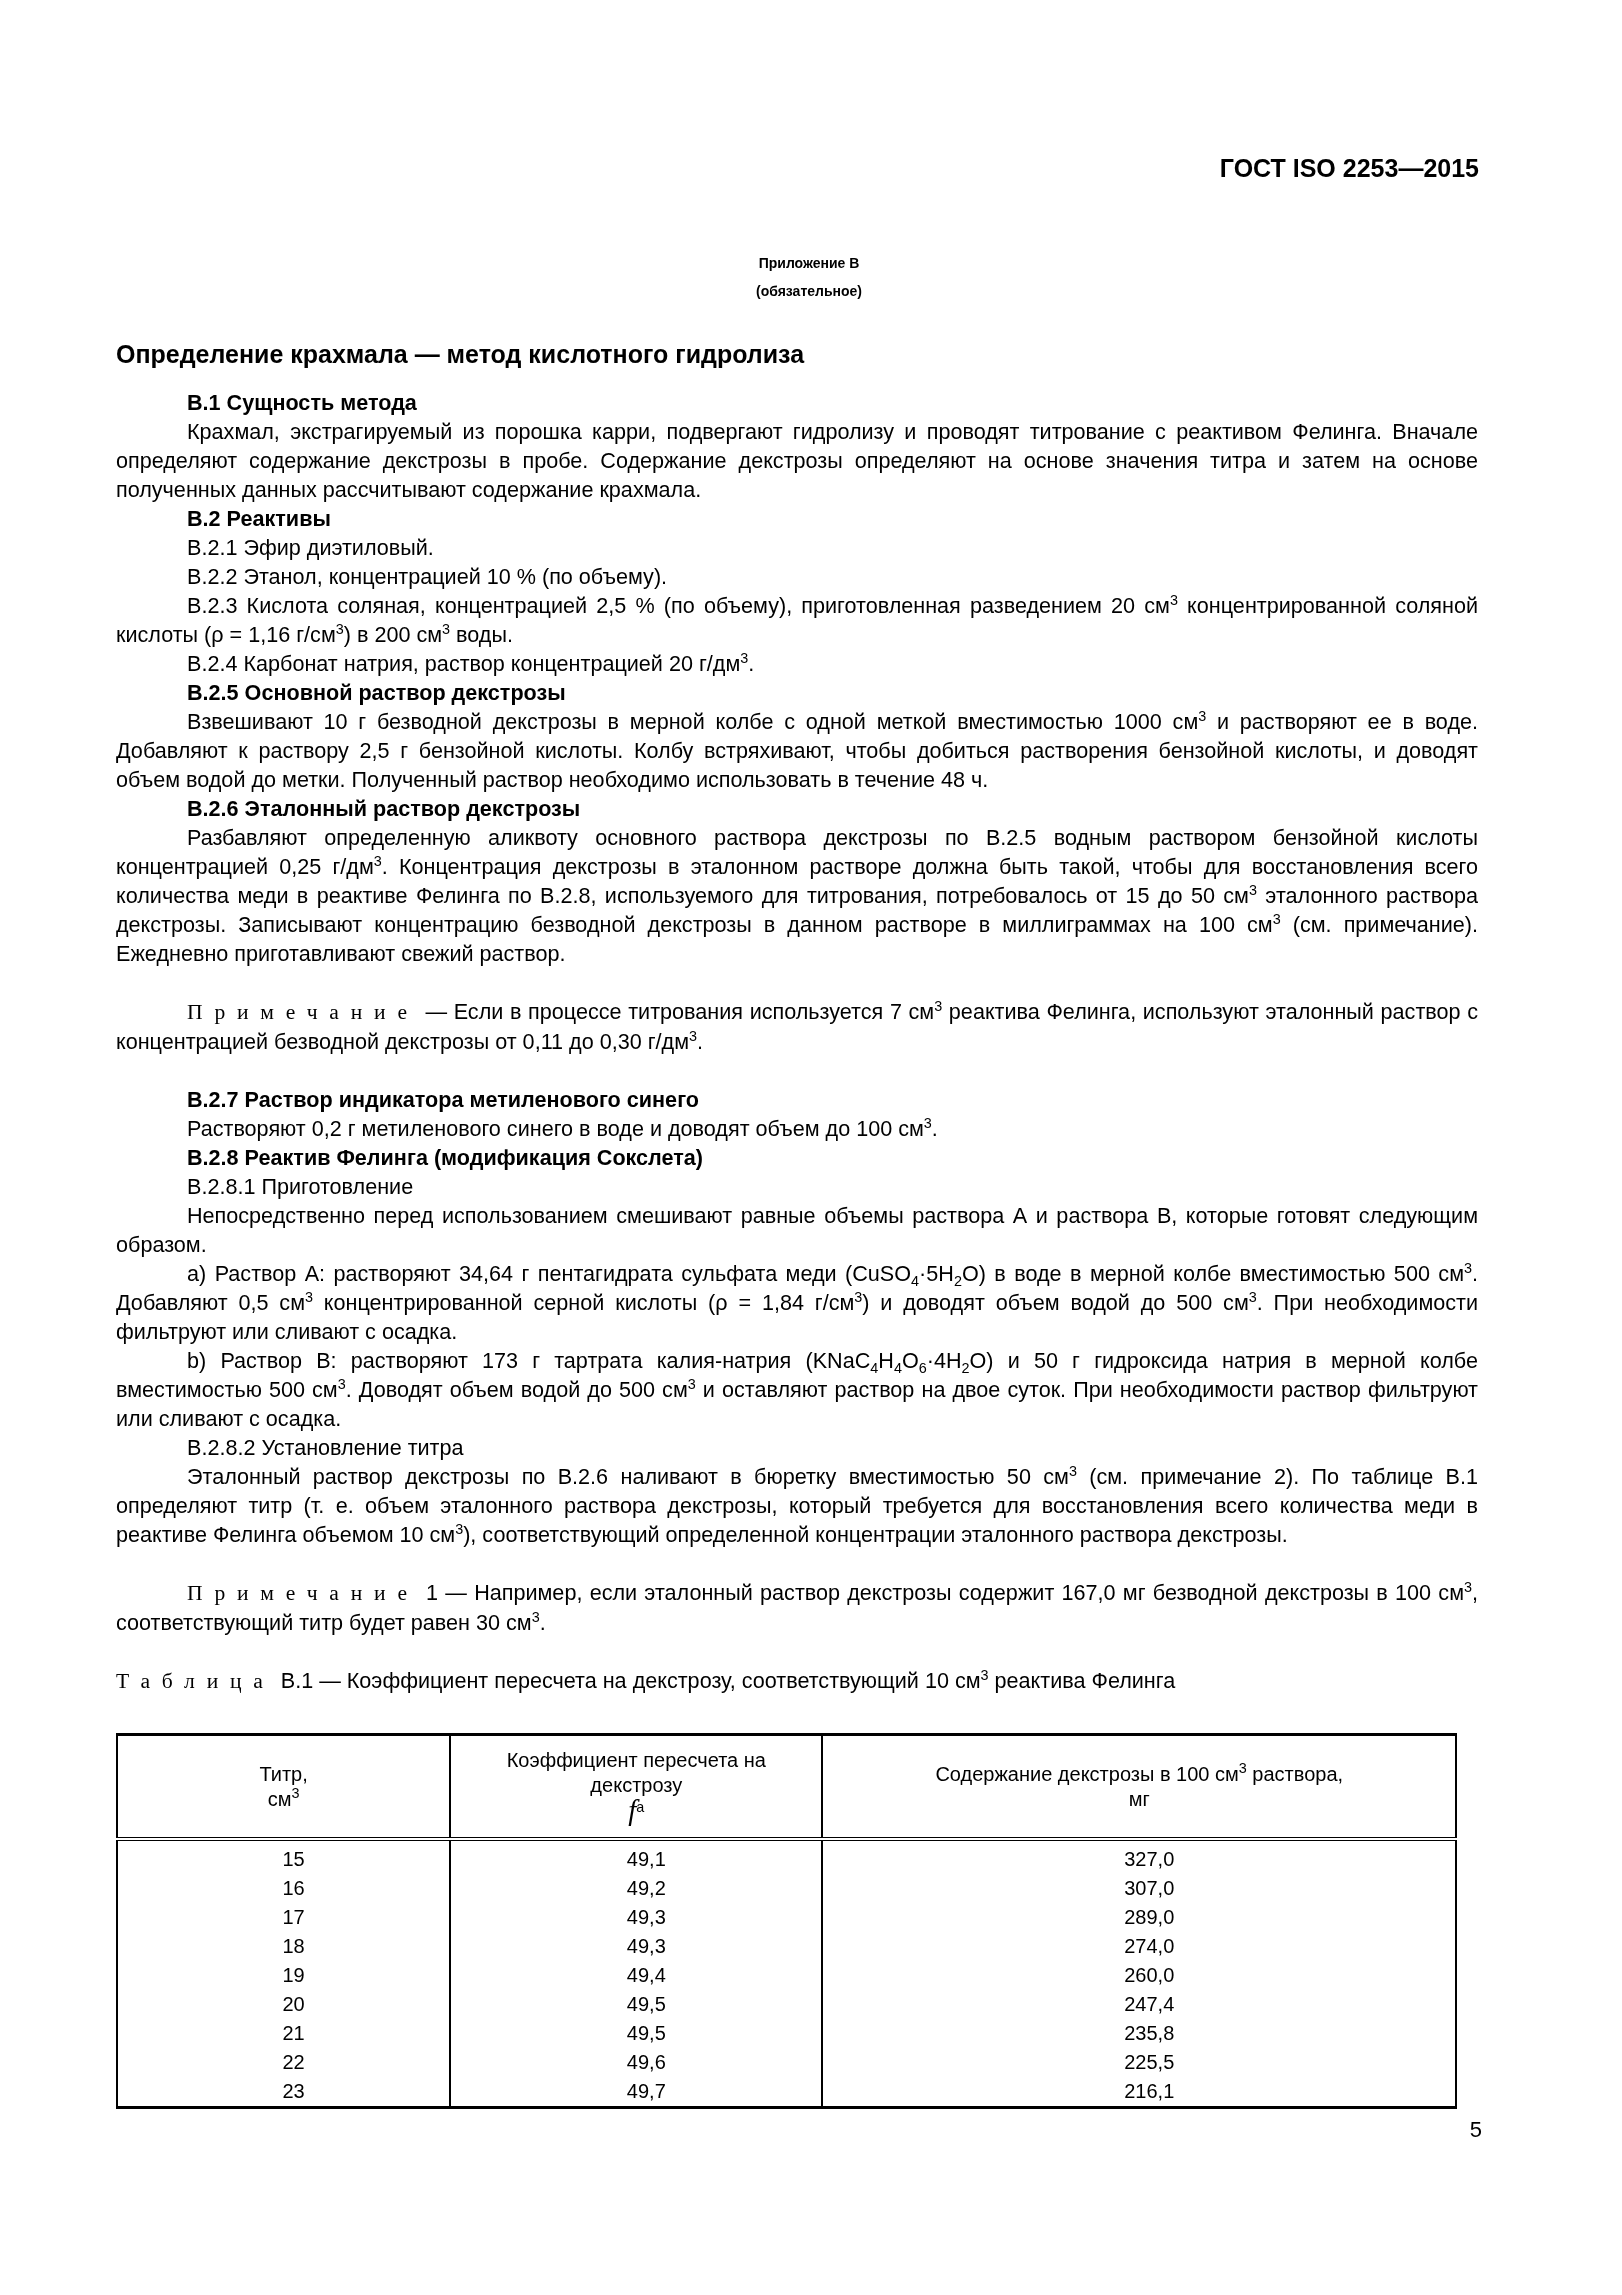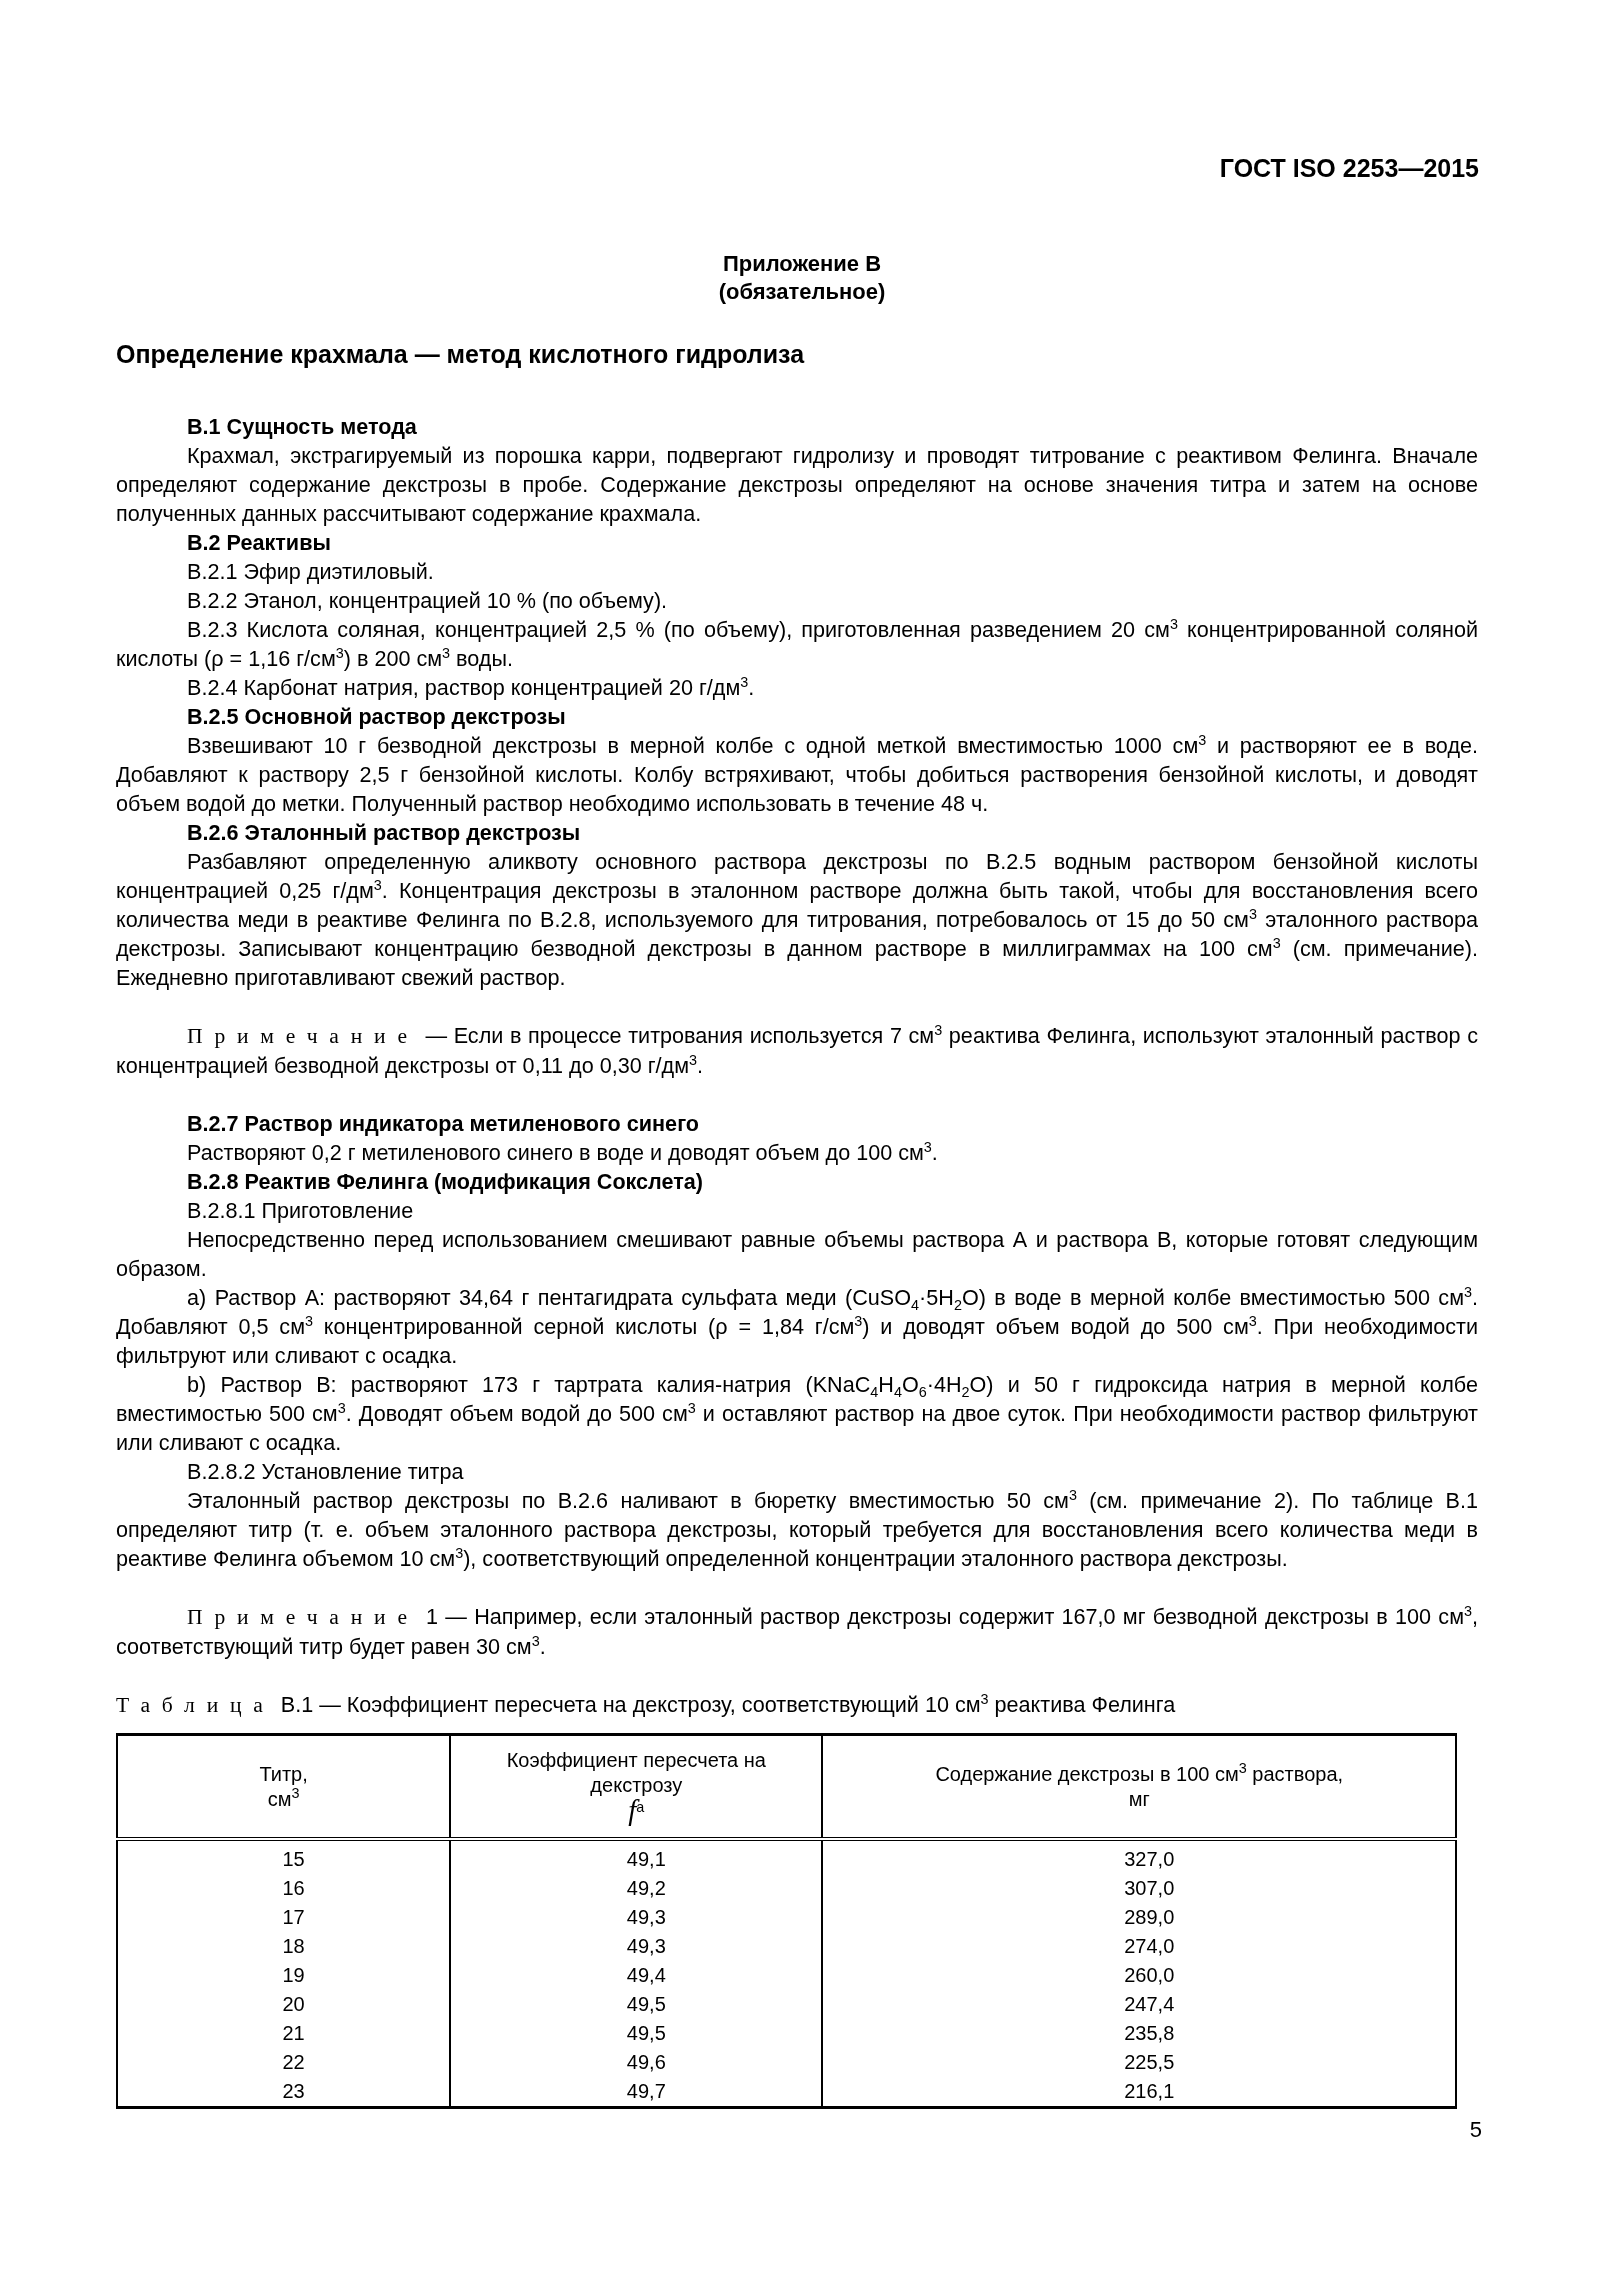--- a/index.html
+++ b/index.html
@@ -1,20 +1,20 @@
 <!DOCTYPE html>
 <html style="font-size:10.5px"><head>
 <meta charset="utf-8">
 <style>
   html, body { margin: 0; padding: 0; background: #ffffff; }
   body { width: 1623px; height: 2295px; position: relative; overflow: hidden;
          font-family: "Liberation Sans", sans-serif; color: #000; }
   .page { position: absolute; left: 116px; top: 0; width: 1362px; }
   .hdr { position: absolute; right: 144px; top: 154px; font-weight: bold; font-size: 25px; }
-  .annex { position: absolute; left: 5px; width: 100%; text-align: center; font-weight: bold; font-size: 22px; line-height: 29px; }
+  .annex { position: absolute; left: 12px; width: 100%; text-align: center; font-weight: bold; font-size: 14px; line-height: 29px; }
   .title { position: absolute; left: 0; width: 100%; font-weight: bold; font-size: 25px; }
   .body { position: absolute; left: 0; width: 1362px; font-size: 21.6px; line-height: 29px; text-align: justify; }
   .body p { margin: 0; }
   .ind { text-indent: 71px; }
   .b { font-weight: bold; }
   .note-lbl { letter-spacing: 11.8px; font-family: Liberation Serif, serif; }
   sup { font-size: 14.4px; line-height: 0; }
   sub { font-size: 14.4px; line-height: 0; }
   .gap { height: 29px; }
   table { position: absolute; left: 0; top: 1733px; width: 1341px; border-collapse: collapse; font-size: 20px; }
@@ -29,21 +29,21 @@
 </head>
 <body>
 
 <div class="hdr">ГОСТ ISO 2253—2015</div>
 
 <div class="page">
   <div class="annex" style="top:249px">Приложение В</div>
   <div class="annex" style="top:277px">(обязательное)</div>
   <div class="title" style="top:340px">Определение крахмала — метод кислотного гидролиза</div>
 
-  <div class="body" style="top:412px">
+  <div class="body" style="top:388px">
     <p class="ind b">В.1 Сущность метода</p>
     <p class="ind">Крахмал, экстрагируемый из порошка карри, подвергают гидролизу и проводят титрование с реактивом Фелинга. Вначале определяют содержание декстрозы в пробе. Содержание декстрозы определяют на основе значения титра и затем на основе полученных данных рассчитывают содержание крахмала.</p>
 
     <p class="ind b">В.2 Реактивы</p>
     <p class="ind">В.2.1 Эфир диэтиловый.</p>
     <p class="ind">В.2.2 Этанол, концентрацией 10 % (по объему).</p>
     <p class="ind"><span>В.2.3 Кислота соляная, концентрацией 2,5 % (по объему), приготовленная разведением 20 см</span><sup>3</sup><span> концентрированной соляной кислоты (ρ = 1,16 г/см</span><sup>3</sup><span>) в 200 см</span><sup>3</sup><span> воды.</span></p>
     <p class="ind"><span>В.2.4 Карбонат натрия, раствор концентрацией 20 г/дм</span><sup>3</sup><span>.</span></p>
 
     <p class="ind b">В.2.5 Основной раствор декстрозы</p>

